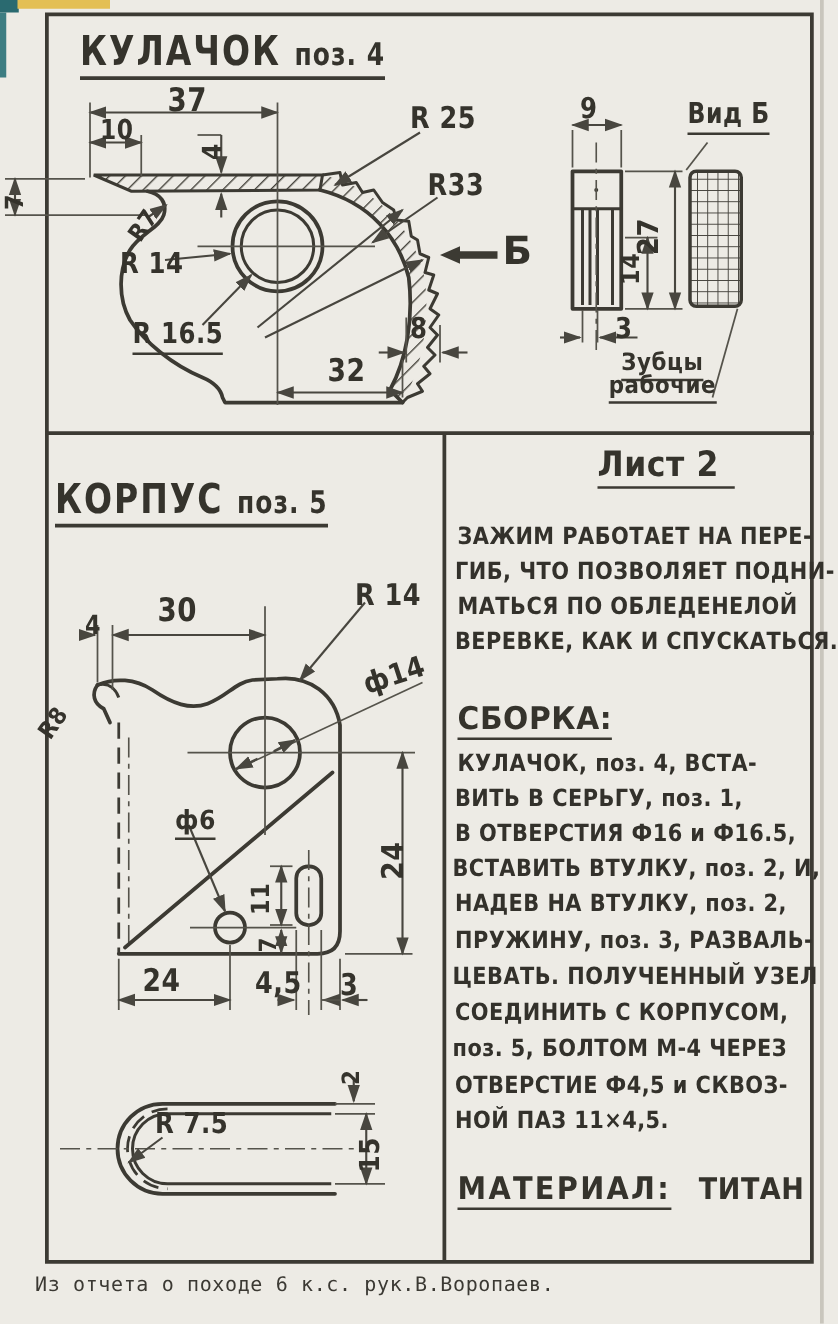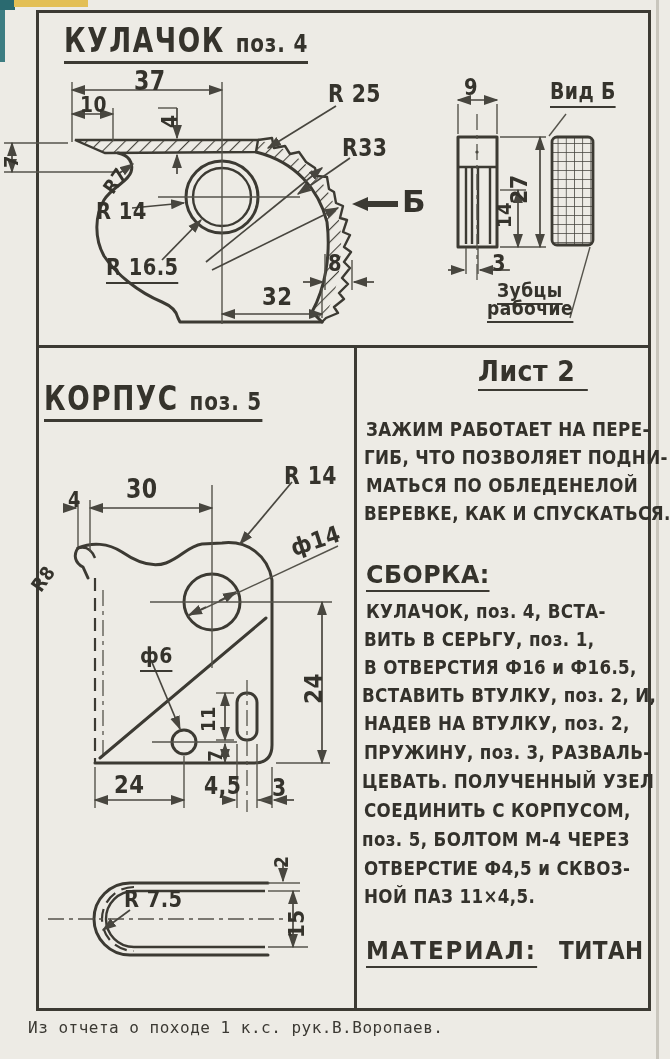--- a/index.html
+++ b/index.html
@@ -257,13 +257,13 @@
 <div class="tline" style="left:364px;top:799px">СОЕДИНИТЬ С КОРПУСОМ,</div>
 <div class="tline" style="left:362px;top:828px">поз. 5, БОЛТОМ М-4 ЧЕРЕЗ</div>
 <div class="tline" style="left:364px;top:857px">ОТВЕРСТИЕ Ф4,5 и СКВОЗ-</div>
 <div class="tline" style="left:364px;top:885px">НОЙ ПАЗ 11×4,5.</div>
 
 <div style="position:absolute;left:366px;top:938px;white-space:nowrap">
   <span class="lbl und" style="position:static;font-size:25px;letter-spacing:2px;display:inline-block;transform:scaleX(.92);transform-origin:0 0">МАТЕРИАЛ:</span>
   <span class="lbl" style="position:static;font-size:24px;display:inline-block;transform:scaleX(.9);transform-origin:0 0;margin-left:2px">ТИТАН</span>
 </div>
 
-<div class="caption" style="left:28px;top:1018px">Из отчета о походе 1 к.с.  рук.В.Воропаев.</div>
+<div class="caption" style="left:28px;top:1018px">Из отчета о походе 6 к.с.  рук.В.Воропаев.</div>
 
 </body></html>

